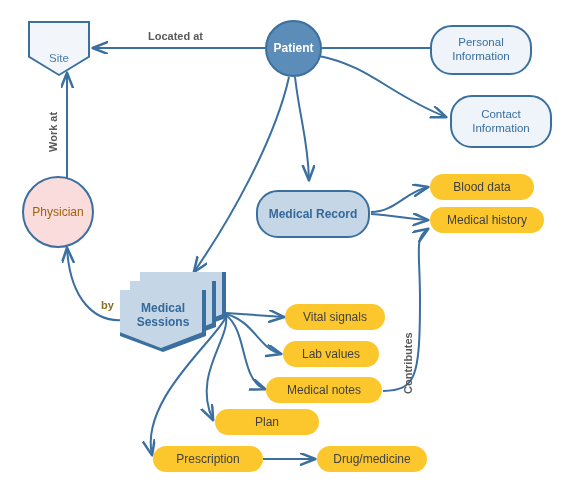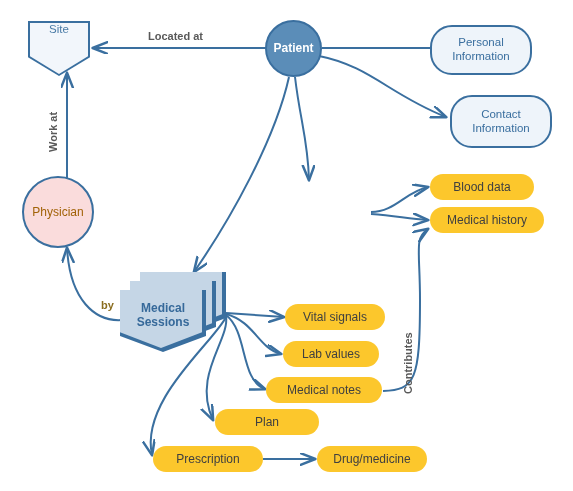--- a/index.html
+++ b/index.html
@@ -41,21 +41,21 @@
     height: 100%;
     background: #3a6f9f;
     clip-path: polygon(0% 0%, 100% 0%, 100% 66%, 50% 100%, 0% 66%);
   }
   .pentagon-face {
     position: absolute;
     left: 2px; top: 2px; right: 2px; bottom: 2px;
     background: #f2f6fb;
     clip-path: polygon(0% 0%, 100% 0%, 100% 65%, 50% 100%, 0% 65%);
     display: flex;
-    align-items: flex-start;
+    align-items: flex-end;
     justify-content: center;
     color: #4a7ba6;
     font-size: 11.5px;
   }
   .pentagon-label {
     margin-bottom: 10px;
   }
   
   .circle {
     border-radius: 50%;
@@ -213,20 +213,23 @@
   <div class="node infobox" style="left:430px; top:25px; width:102px; height:50px; flex-direction:column;">
     <span>Personal</span>
     <span>Information</span>
   </div>
 
   <div class="node infobox" style="left:450px; top:95px; width:102px; height:53px; flex-direction:column;">
     <span>Contact</span>
     <span>Information</span>
   </div>
 
+  <div class="node record" style="left:256px; top:190px; width:114px; height:48px;">
+    <span>Medical Record</span>
+  </div>
 
   <div class="stack" style="left:120px; top:272px; width:106px; height:82px;">
 
     <div class="sheet-shadow" style="left:20px; top:0px;"></div>
     <div class="sheet-face" style="left:20px; top:0px;"></div>
 
     <div class="sheet-shadow" style="left:10px; top:9px;"></div>
     <div class="sheet-face" style="left:10px; top:9px;"></div>
 
     <div class="sheet-shadow" style="left:0px; top:18px;"></div>

